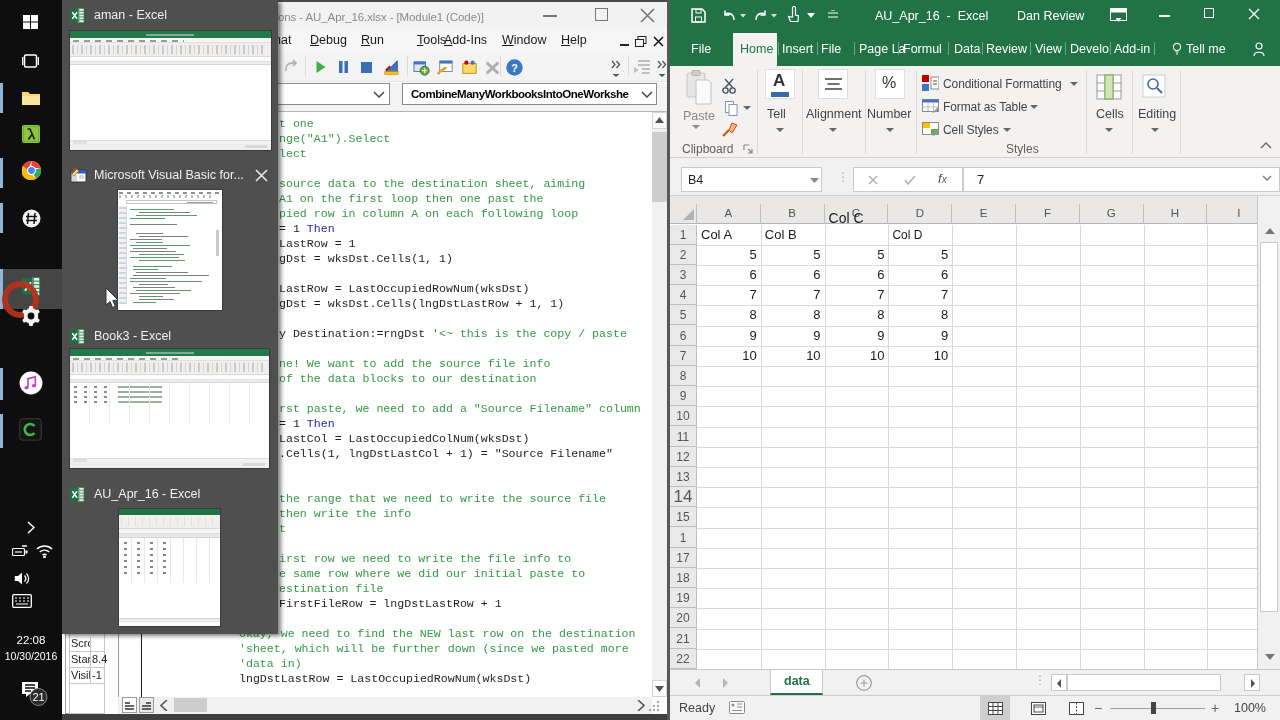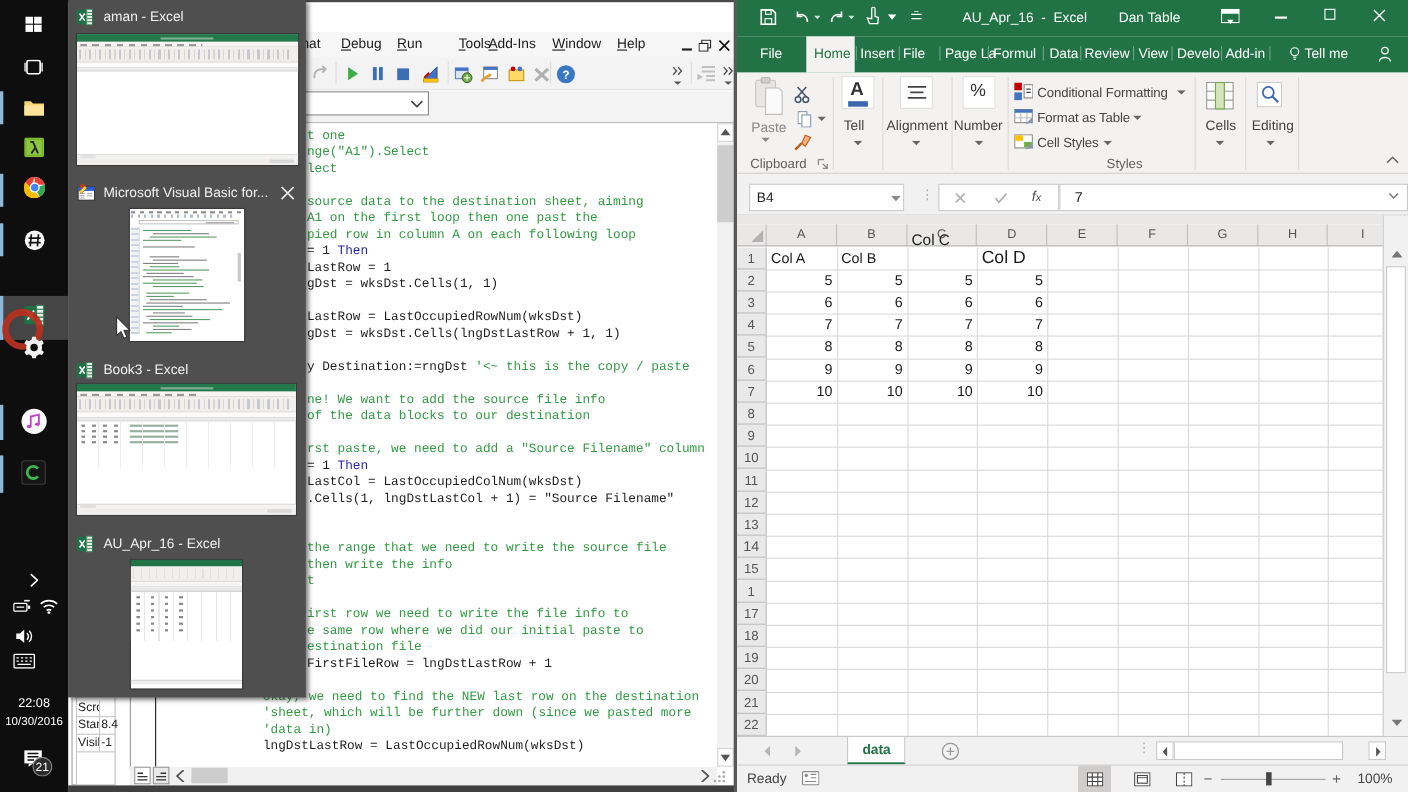--- a/index.html
+++ b/index.html
@@ -7,20 +7,29 @@
 .abs { position:absolute; }
 .cl { position:absolute; font-family:"Liberation Mono", monospace; font-size:11.6px; line-height:15px; white-space:pre; color:#1f1f1f; }
 svg { display:block; }
 </style></head>
 <body>
 
 <div class="abs" id="vba" style="left:62px;top:0;width:606px;height:720px;background:#fff;">
 
   <div class="abs" style="left:0;top:0;width:606px;height:2px;background:#4a4a4a;"></div>
 
+  <div class="abs" style="left:0;top:2px;width:606px;height:27px;background:#f2f2f2;">
+    <div class="abs" style="left:216px;top:9px;font-size:11.5px;letter-spacing:-0.1px;color:#8a8a8a;white-space:nowrap;">ons - AU_Apr_16.xlsx - [Module1 (Code)]</div>
+
+    <div class="abs" style="left:481px;top:13px;width:14px;height:1.5px;background:#777;"></div>
+    <div class="abs" style="left:533px;top:6px;width:13px;height:13px;border:1.5px solid #777;"></div>
+    <svg class="abs" style="left:578px;top:6px" width="15" height="15">
+        <path d="M1 1 L14 14 M14 1 L1 14" stroke="#777" stroke-width="1.6"></path>
+      </svg>
+  </div>
 
   <div class="abs" style="left:0;top:29px;width:606px;height:23px;background:#f6f6f6;font-size:12.5px;color:#1a1a1a;">
     <span class="abs" style="left:212px;top:4px;">nat</span>
     <span class="abs" style="left:248px;top:4px;"><u>D</u>ebug</span>
     <span class="abs" style="left:299px;top:4px;"><u>R</u>un</span>
     <span class="abs" style="left:355px;top:4px;"><u>T</u>ools</span>
     <span class="abs" style="left:382px;top:4px;"><u>A</u>dd-Ins</span>
     <span class="abs" style="left:440px;top:4px;"><u>W</u>indow</span>
     <span class="abs" style="left:499px;top:4px;"><u>H</u>elp</span>
 
@@ -91,20 +100,26 @@
       </svg>
     <svg class="abs" style="left:594px;top:6px" width="13" height="20">
         <path d="M2 3 L5 6.5 L2 10 M6.5 3 L9.5 6.5 L6.5 10" stroke="#555" stroke-width="1.3" fill="none"></path>
         <path d="M2.5 16 L9.5 16 L6 19 Z" fill="#555"></path>
       </svg>
   </div>
 
   <div class="abs" style="left:0;top:83px;width:606px;height:29px;background:#f3f3f3;">
     <div class="abs" style="left:150px;top:0px;width:178px;height:22px;background:#fff;border:1px solid #898989;">
       <svg class="abs" style="left:160px;top:7px" width="12" height="8">
+          <path d="M1 1 L6 6 L11 1" stroke="#444" stroke-width="1.5" fill="none"></path>
+        </svg>
+    </div>
+    <div class="abs" style="left:340px;top:0px;width:255px;height:22px;background:#fff;border:1px solid #898989;font-weight:bold;font-size:11.5px;">
+      <span class="abs" style="left:8px;top:4px;letter-spacing:-0.45px;">CombineManyWorkbooksIntoOneWorkshe</span>
+      <svg class="abs" style="left:238px;top:7px" width="12" height="8">
           <path d="M1 1 L6 6 L11 1" stroke="#444" stroke-width="1.5" fill="none"></path>
         </svg>
     </div>
   </div>
 
   <div class="abs" style="left:0;top:111px;width:606px;height:1px;background:#b5b5b5;"></div>
   <div class="abs" style="left:0;top:112px;width:606px;height:608px;background:#fff;"></div>
 
   <div class="abs" style="left:3px;top:522px;width:40px;height:192px;border:1px solid #a0a0a0;background:#fff;"></div>
   <div class="abs" style="left:7px;top:522px;width:36px;height:192px;background:#fff;border:1px solid #c8c8c8;"></div>
@@ -225,21 +240,21 @@
         <path d="M6.5 2 A1.5 1.5 0 0 1 9.5 2 L9.5 9 L12.5 9.8 L12 15.5 L4.5 15.5 L2.5 10.5 L6.5 11 Z M6.5 2 L6.5 9" stroke="#fff" stroke-width="1.2" fill="none"></path>
       </svg>
     <svg class="abs" style="left:137px;top:13px" width="8" height="6">
         <path d="M0 0 L4 5 L8 0 Z" fill="#fff"></path>
       </svg>
     <svg class="abs" style="left:158px;top:10px" width="10" height="12">
         <path d="M0 3 L10 3 M0 7 L10 7" stroke="#fff" stroke-width="1.2"></path>
         <path d="M3 0 L7 0" stroke="#fff" stroke-width="1.2"></path>
       </svg>
     <div class="abs" style="left:205px;top:9px;font-size:12.5px;white-space:nowrap;">AU_Apr_16&nbsp; -&nbsp; Excel</div>
-    <div class="abs" style="left:347px;top:9px;font-size:12.5px;white-space:nowrap;">Dan Table</div>
+    <div class="abs" style="left:347px;top:9px;font-size:12.5px;white-space:nowrap;">Dan Review</div>
     <svg class="abs" style="left:440px;top:8px" width="17" height="15">
         <rect x="0.5" y="0.5" width="16" height="12" fill="none" stroke="#fff"></rect>
         <rect x="0.5" y="0.5" width="16" height="4" fill="#fff"></rect>
         <path d="M8.5 14 L5.5 10 L11.5 10 Z" fill="#fff"></path>
       </svg>
     <div class="abs" style="left:489px;top:15px;width:11px;height:1.5px;background:#fff;"></div>
     <rect class="abs" style="left:534px;top:8px;width:10px;height:10px;border:1.2px solid #fff;"></rect>
     <svg class="abs" style="left:578px;top:8px" width="12" height="12">
         <path d="M1 1 L11 11 M11 1 L1 11" stroke="#fff" stroke-width="1.3"></path>
       </svg>
@@ -452,21 +467,21 @@
     <div class="abs" style="left:0;top:285.1px;width:26px;height:20.20px;border-bottom:1px solid #bfbfbf;font-size:12px;color:#555;text-align:center;line-height:20.20px;">4</div>
     <div class="abs" style="left:0;top:305.3px;width:26px;height:20.20px;border-bottom:1px solid #bfbfbf;font-size:12px;color:#555;text-align:center;line-height:20.20px;">5</div>
     <div class="abs" style="left:0;top:325.5px;width:26px;height:20.20px;border-bottom:1px solid #bfbfbf;font-size:12px;color:#555;text-align:center;line-height:20.20px;">6</div>
     <div class="abs" style="left:0;top:345.7px;width:26px;height:20.20px;border-bottom:1px solid #bfbfbf;font-size:12px;color:#555;text-align:center;line-height:20.20px;">7</div>
     <div class="abs" style="left:0;top:365.9px;width:26px;height:20.20px;border-bottom:1px solid #bfbfbf;font-size:12px;color:#555;text-align:center;line-height:20.20px;">8</div>
     <div class="abs" style="left:0;top:386.1px;width:26px;height:20.20px;border-bottom:1px solid #bfbfbf;font-size:12px;color:#555;text-align:center;line-height:20.20px;">9</div>
     <div class="abs" style="left:0;top:406.3px;width:26px;height:20.20px;border-bottom:1px solid #bfbfbf;font-size:12px;color:#555;text-align:center;line-height:20.20px;">10</div>
     <div class="abs" style="left:0;top:426.5px;width:26px;height:20.20px;border-bottom:1px solid #bfbfbf;font-size:12px;color:#555;text-align:center;line-height:20.20px;">11</div>
     <div class="abs" style="left:0;top:446.7px;width:26px;height:20.20px;border-bottom:1px solid #bfbfbf;font-size:12px;color:#555;text-align:center;line-height:20.20px;">12</div>
     <div class="abs" style="left:0;top:466.9px;width:26px;height:20.20px;border-bottom:1px solid #bfbfbf;font-size:12px;color:#555;text-align:center;line-height:20.20px;">13</div>
-    <div class="abs" style="left:0;top:487.1px;width:26px;height:20.20px;border-bottom:1px solid #bfbfbf;font-size:13px;color:#555;text-align:center;line-height:20.20px;">14</div>
+    <div class="abs" style="left:0;top:487.1px;width:26px;height:20.20px;border-bottom:1px solid #bfbfbf;font-size:17px;color:#555;text-align:center;line-height:20.20px;">14</div>
     <div class="abs" style="left:0;top:507.3px;width:26px;height:20.20px;border-bottom:1px solid #bfbfbf;font-size:12px;color:#555;text-align:center;line-height:20.20px;">15</div>
     <div class="abs" style="left:0;top:527.5px;width:26px;height:20.20px;border-bottom:1px solid #bfbfbf;font-size:12px;color:#555;text-align:center;line-height:20.20px;">1</div>
     <div class="abs" style="left:0;top:547.7px;width:26px;height:20.20px;border-bottom:1px solid #bfbfbf;font-size:12px;color:#555;text-align:center;line-height:20.20px;">17</div>
     <div class="abs" style="left:0;top:567.9px;width:26px;height:20.20px;border-bottom:1px solid #bfbfbf;font-size:12px;color:#555;text-align:center;line-height:20.20px;">18</div>
     <div class="abs" style="left:0;top:588.1px;width:26px;height:20.20px;border-bottom:1px solid #bfbfbf;font-size:12px;color:#555;text-align:center;line-height:20.20px;">19</div>
     <div class="abs" style="left:0;top:608.3px;width:26px;height:20.20px;border-bottom:1px solid #bfbfbf;font-size:12px;color:#555;text-align:center;line-height:20.20px;">20</div>
     <div class="abs" style="left:0;top:628.5px;width:26px;height:20.20px;border-bottom:1px solid #bfbfbf;font-size:12px;color:#555;text-align:center;line-height:20.20px;">21</div>
     <div class="abs" style="left:0;top:648.7px;width:26px;height:20.20px;border-bottom:1px solid #bfbfbf;font-size:12px;color:#555;text-align:center;line-height:20.20px;">22</div>
     <div class="abs" style="left:90.8px;top:224.5px;width:1px;height:444.5px;background:#d9d9d9;"></div>
     <div class="abs" style="left:154.6px;top:224.5px;width:1px;height:444.5px;background:#d9d9d9;"></div>
@@ -494,21 +509,21 @@
     <div class="abs" style="left:27px;top:547.7px;width:560px;height:1px;background:#d9d9d9;"></div>
     <div class="abs" style="left:27px;top:567.9px;width:560px;height:1px;background:#d9d9d9;"></div>
     <div class="abs" style="left:27px;top:588.1px;width:560px;height:1px;background:#d9d9d9;"></div>
     <div class="abs" style="left:27px;top:608.3px;width:560px;height:1px;background:#d9d9d9;"></div>
     <div class="abs" style="left:27px;top:628.5px;width:560px;height:1px;background:#d9d9d9;"></div>
     <div class="abs" style="left:27px;top:648.7px;width:560px;height:1px;background:#d9d9d9;"></div>
     <div class="abs" style="left:27px;top:668.9px;width:560px;height:1px;background:#d9d9d9;"></div>
     <div class="abs" style="left:31.0px;top:224.5px;font-size:13px;color:#1a1a1a;line-height:20.20px;">Col A</div>
     <div class="abs" style="left:94.8px;top:224.5px;font-size:13px;color:#1a1a1a;line-height:20.20px;">Col B</div>
     <div class="abs" style="left:158.6px;top:208px;font-size:14px;color:#1a1a1a;line-height:20.20px;">Col C</div>
-    <div class="abs" style="left:222.4px;top:224.5px;font-size:16px;color:#1a1a1a;line-height:20.20px;">Col D</div>
+    <div class="abs" style="left:222.4px;top:224.5px;font-size:12px;color:#1a1a1a;line-height:20.20px;">Col D</div>
     <div class="abs" style="left:26.8px;top:244.7px;width:60px;text-align:right;font-size:13px;color:#1a1a1a;line-height:20.20px;">5</div>
     <div class="abs" style="left:90.6px;top:244.7px;width:60px;text-align:right;font-size:13px;color:#1a1a1a;line-height:20.20px;">5</div>
     <div class="abs" style="left:154.4px;top:244.7px;width:60px;text-align:right;font-size:13px;color:#1a1a1a;line-height:20.20px;">5</div>
     <div class="abs" style="left:218.2px;top:244.7px;width:60px;text-align:right;font-size:13px;color:#1a1a1a;line-height:20.20px;">5</div>
     <div class="abs" style="left:26.8px;top:264.9px;width:60px;text-align:right;font-size:13px;color:#1a1a1a;line-height:20.20px;">6</div>
     <div class="abs" style="left:90.6px;top:264.9px;width:60px;text-align:right;font-size:13px;color:#1a1a1a;line-height:20.20px;">6</div>
     <div class="abs" style="left:154.4px;top:264.9px;width:60px;text-align:right;font-size:13px;color:#1a1a1a;line-height:20.20px;">6</div>
     <div class="abs" style="left:218.2px;top:264.9px;width:60px;text-align:right;font-size:13px;color:#1a1a1a;line-height:20.20px;">6</div>
     <div class="abs" style="left:26.8px;top:285.1px;width:60px;text-align:right;font-size:13px;color:#1a1a1a;line-height:20.20px;">7</div>
     <div class="abs" style="left:90.6px;top:285.1px;width:60px;text-align:right;font-size:13px;color:#1a1a1a;line-height:20.20px;">7</div>

